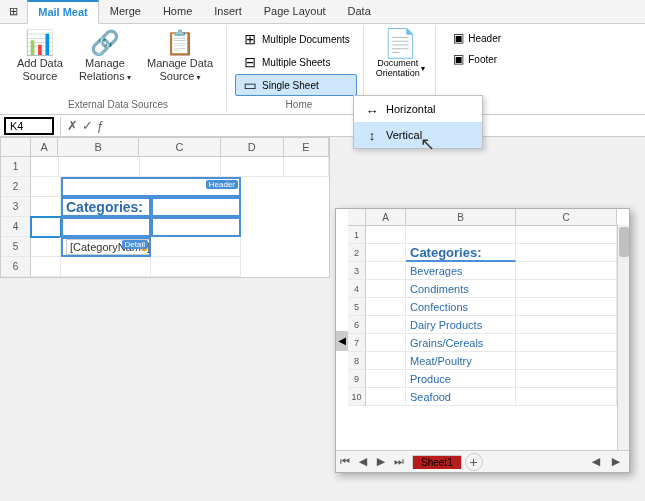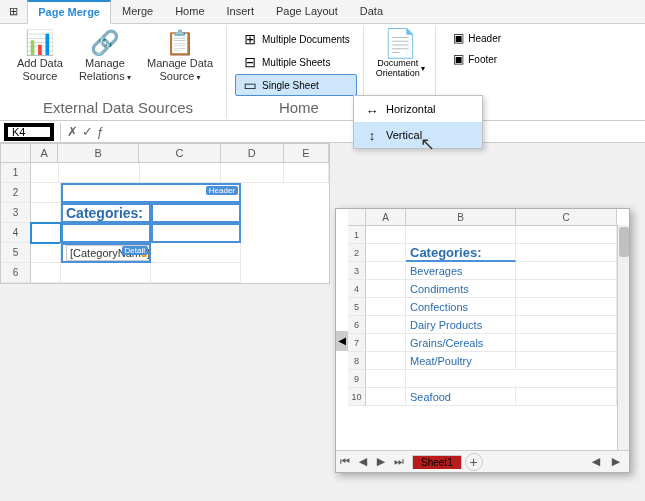--- a/index.html
+++ b/index.html
@@ -4,21 +4,21 @@
   <style>
     * { box-sizing: border-box; margin: 0; padding: 0; }
     body { font-family: 'Segoe UI', Arial, sans-serif; font-size: 11px; background: #f0f0f0; width: 645px; height: 501px; overflow: hidden; position: relative; }
 
     
     .ribbon { background: #fff; border-bottom: 1px solid #ccc; }
     .ribbon-tabs { display: flex; background: #f4f4f4; border-bottom: 1px solid #ccc; }
     .ribbon-tab { padding: 4px 10px; font-size: 11px; cursor: pointer; border: 1px solid transparent; color: #333; }
     .ribbon-content { display: flex; align-items: stretch; padding: 2px 4px; background: #fff; gap: 2px; }
     .ribbon-group { display: flex; flex-direction: column; align-items: center; border-right: 1px solid #e0e0e0; padding: 2px 6px; gap: 1px; min-width: 60px; }
-    .ribbon-group-label { font-size: 15px; color: #666; text-align: center; margin-top: auto; padding-top: 2px; margin-left: 6px; }
+    .ribbon-group-label { font-size: 10px; color: #666; text-align: center; margin-top: auto; padding-top: 2px; margin-left: 6px; }
     .ribbon-group-btns { display: flex; gap: 2px; align-items: flex-start; }
     .ribbon-btn { display: flex; flex-direction: column; align-items: center; padding: 2px 6px; cursor: pointer; border: 1px solid transparent; border-radius: 2px; min-width: 48px; }
     .ribbon-btn .btn-icon { font-size: 24px; line-height: 1; }
     .ribbon-btn .btn-label { font-size: 11px; text-align: center; color: #333; line-height: 1.2; margin-top: 2px; }
     .ribbon-btn.has-arrow .btn-label::after { content: ' ▾'; font-size: 8px; }
     .small-btn-group { display: flex; flex-direction: column; gap: 1px; }
     .small-btn { display: flex; align-items: center; gap: 4px; padding: 2px 6px; cursor: pointer; border: 1px solid transparent; border-radius: 2px; font-size: 10px; white-space: nowrap; }
     .small-btn .s-icon { font-size: 14px; width: 16px; text-align: center; }
     .doc-orient-btn { display: flex; flex-direction: column; align-items: center; padding: 2px 4px; cursor: pointer; min-width: 56px; }
     .doc-orient-btn .big-icon { font-size: 28px; line-height: 1; }
@@ -27,21 +27,21 @@
     .side-btn { display: flex; align-items: center; gap: 4px; padding: 2px 8px; font-size: 10px; cursor: pointer; border: 1px solid transparent; border-radius: 2px; }
 
     
     .dropdown-menu { position: absolute; top: 95px; left: 353px; background: #fff; border: 1px solid #c0c0c0; box-shadow: 2px 2px 6px rgba(0,0,0,0.2); z-index: 100; width: 130px; }
     .dropdown-item { display: flex; align-items: center; gap: 6px; padding: 5px 10px; cursor: pointer; font-size: 11px; }
     .dropdown-item:hover, .dropdown-item.active { background: #cde6fb; }
     .dropdown-item .d-icon { width: 16px; height: 16px; display: flex; align-items: center; justify-content: center; font-size: 13px; }
 
     
     .formula-bar { display: flex; align-items: center; background: #fff; border-bottom: 1px solid #ccc; padding: 1px 4px; gap: 4px; height: 22px; }
-    .cell-ref { border: 4px solid #000000; width: 50px; height: 18px; font-size: 11px; padding: 1px 4px; }
+    .cell-ref { border: 2px solid #000000; width: 50px; height: 18px; font-size: 11px; padding: 1px 4px; }
     .formula-sep { width: 1px; height: 18px; background: #ccc; margin: 0 2px; }
     .formula-icons { display: flex; gap: 4px; color: #666; font-size: 13px; cursor: pointer; }
     .formula-input { flex: 1; border: none; font-size: 11px; outline: none; padding: 1px 4px; }
 
     
     .sheet-area { display: flex; gap: 0; }
     .spreadsheet { background: #fff; border: 1px solid #ccc; flex: 1; }
 
     
     .col-header-row { display: flex; background: #f4f4f4; border-bottom: 1px solid #ccc; }
@@ -79,21 +79,21 @@
 
     
     .cursor-arrow { position: absolute; top: 133px; left: 420px; z-index: 200; font-size: 18px; pointer-events: none; color: #333; }
   </style>
 </head>
 <body>
 
 <div class="ribbon">
   <div class="ribbon-tabs">
     <div class="ribbon-tab" style="padding:4px 8px;">⊞</div>
-    <div class="ribbon-tab" style="border-top:2px solid #2b8cd6;background:#fff;border-left:1px solid #ccc;border-right:1px solid #ccc;border-bottom:1px solid #fff;margin-bottom:-1px;color:#2b8cd6;font-weight:600;">Page Merge</div>
+    <div class="ribbon-tab" style="border-top:2px solid #2b8cd6;background:#fff;border-left:1px solid #ccc;border-right:1px solid #ccc;border-bottom:1px solid #fff;margin-bottom:-1px;color:#2b8cd6;font-weight:600;">Mail Meat</div>
     <div class="ribbon-tab">Merge</div>
     <div class="ribbon-tab">Home</div>
     <div class="ribbon-tab">Insert</div>
     <div class="ribbon-tab">Page Layout</div>
     <div class="ribbon-tab">Data</div>
   </div>
 
   <div class="ribbon-content">
 
     <div class="ribbon-group">
@@ -301,20 +301,21 @@
     </div>
     <div class="preview-row">
       <div class="preview-row-num">8</div>
       <div class="preview-cell" style="width:40px;"></div>
       <div class="preview-cell link-blue" style="width:110px;">Meat/Poultry</div>
       <div class="preview-cell" style="flex:1;"></div>
     </div>
     <div class="preview-row">
       <div class="preview-row-num">9</div>
       <div class="preview-cell" style="width:40px;"></div>
+      <div class="preview-cell link-blue" style="width:110px;">Produce</div>
       <div class="preview-cell" style="flex:1;"></div>
     </div>
     <div class="preview-row">
       <div class="preview-row-num">10</div>
       <div class="preview-cell" style="width:40px;"></div>
       <div class="preview-cell link-blue" style="width:110px;">Seafood</div>
       <div class="preview-cell" style="flex:1;"></div>
     </div>
   </div>
 

